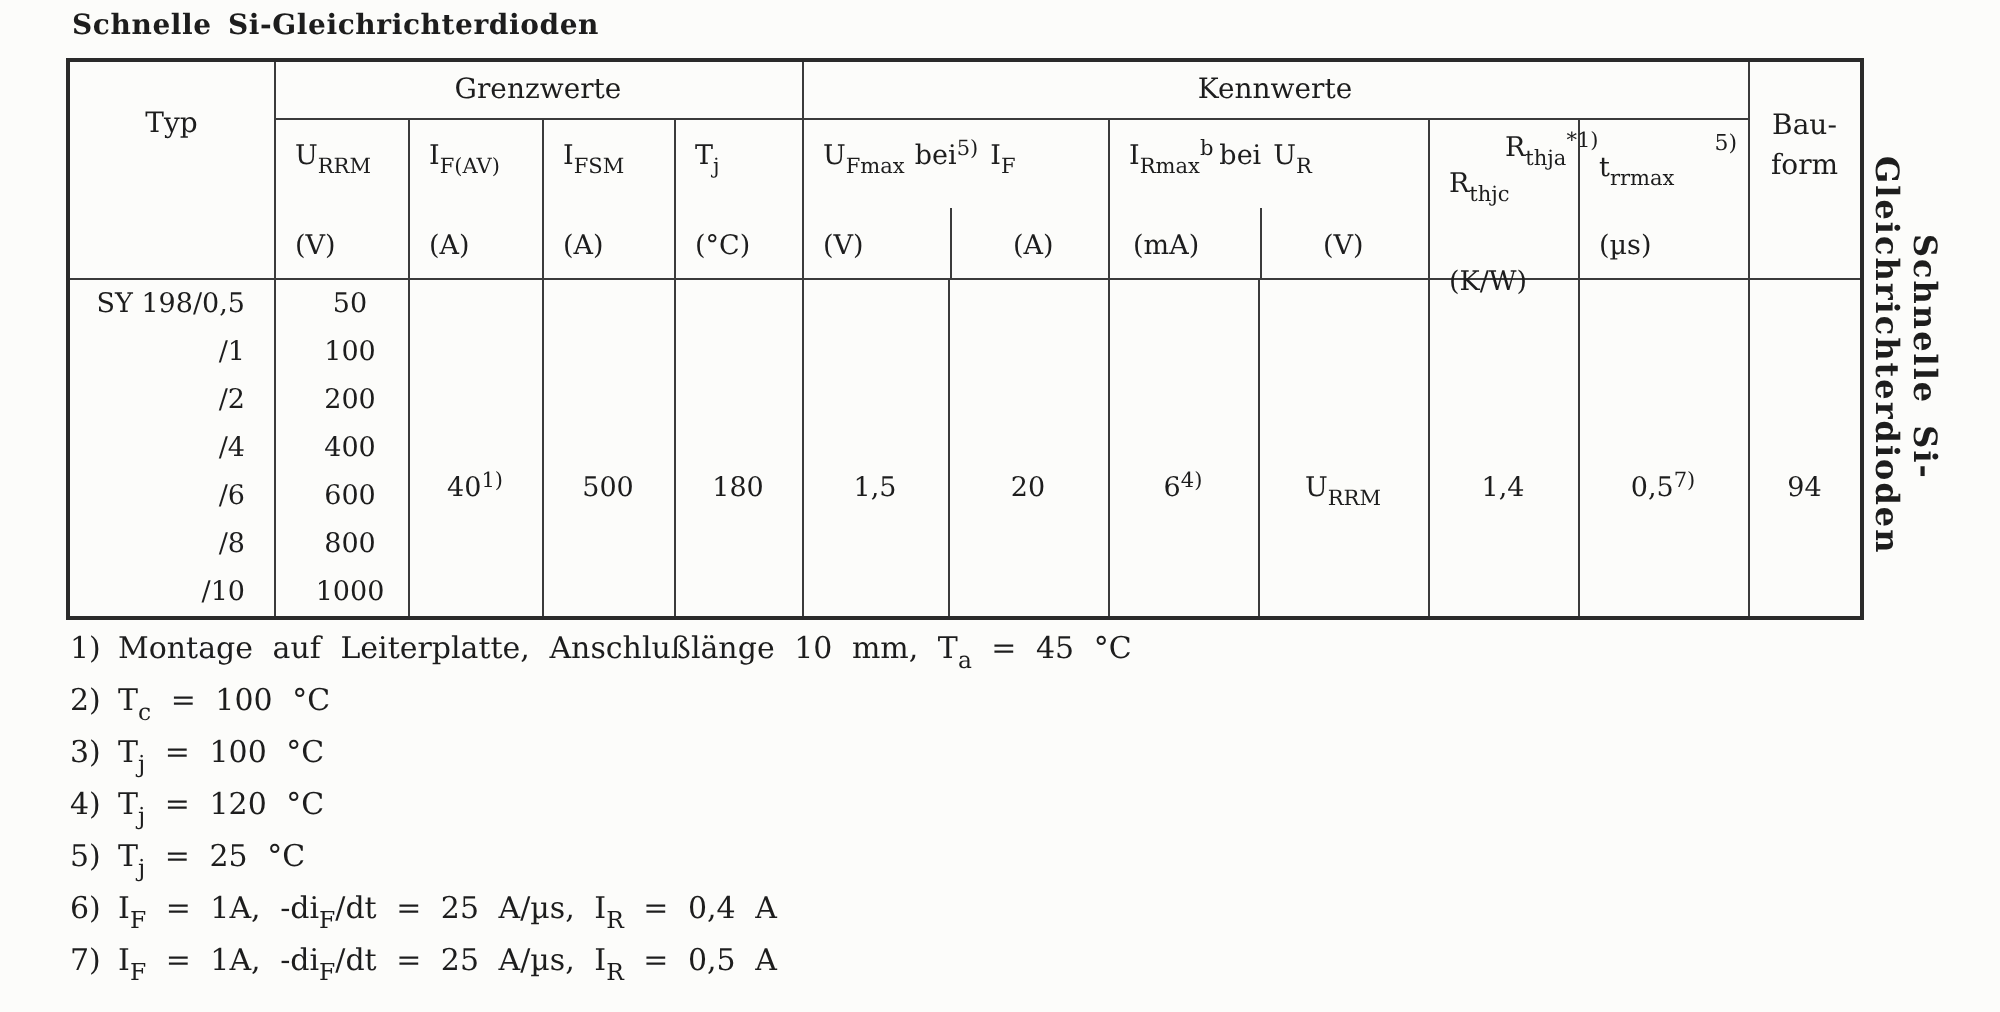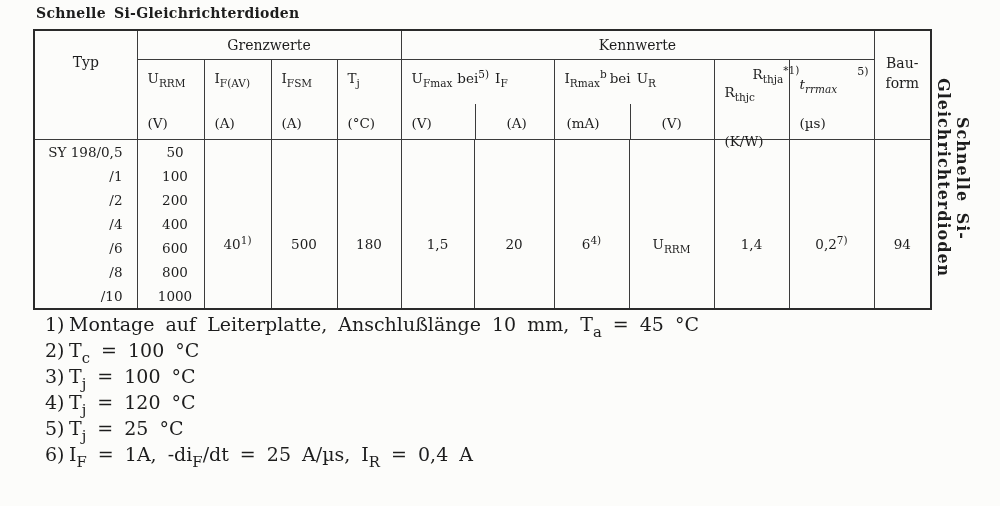--- a/index.html
+++ b/index.html
@@ -26,41 +26,41 @@
   th.typ-h div{padding-top:17px;text-align:center;}
   th.bau-h div{text-align:center;line-height:20px;}
   th.bau-h .bau-wrap{padding-top:22px;}
   .h2{height:79px;display:flex;flex-direction:column;position:relative;text-align:left;}
   .h2 .sym{padding:10px 0 0 10px;line-height:17px;white-space:nowrap;}
   .h2 .unit{margin-top:auto;padding:0 0 8px 10px;}
   .h2.rth .sym{padding-top:6px;margin-left:28px;}
   .h2.rth .sym2l{padding:1px 0 0 10px;line-height:17px;}
   .h2.rth .unit{padding-bottom:6px;margin-top:32px;}
   .h2.trr .trr-sup{position:absolute;top:5px;right:5px;font-size:11px;}
-  .h2.trr .sym{padding-top:16px;font-style:italic;}
+  .h2.trr .sym{padding-top:16px;}
   .units{display:flex;margin-top:auto;padding-bottom:8px;}
   .units .u1{padding-left:10px;}
   .uf .units .u1{width:63px;}
   .uf .units .u2{padding-left:32px;}
   .ir .units .u1{width:63px;padding-left:12px;}
   .ir .units .u2{padding-left:32px;}
   .vdiv{position:absolute;top:44px;bottom:0;width:1px;background:#3b3b3b;}
   .uf .vdiv{left:73px;}
   .ir .vdiv{left:75px;}
   .h-mid{margin-left:5px;}
   .h-mid2{margin-left:3px;}
   .h-sym2{margin-left:6px;}
   tbody td{height:168px;border-top:2px solid #2a2a2a;}
   td.typ-col div{text-align:right;padding-right:14px;line-height:24px;white-space:nowrap;}
   td.urrm-col div{text-align:center;padding-left:9px;line-height:24px;}
   td.val .v{text-align:center;padding-top:96px;white-space:nowrap;}
   sub{font-size:78%;vertical-align:-0.42em;line-height:0;}
   sup{font-size:78%;vertical-align:0.45em;line-height:0;}
   
-  .footnotes{position:absolute;left:45px;top:311px;font-size:19px;word-spacing:5px;}
+  .footnotes{position:absolute;left:35px;top:311px;font-size:15px;word-spacing:5px;}
   .fn{line-height:26px;white-space:nowrap;}
   .fn-num{display:inline-block;width:24px;}
   
   .side-title{
     position:absolute;left:936px;top:28px;height:300px;width:36px;
     writing-mode:vertical-rl;
     font-size:16px;font-weight:bold;letter-spacing:1px;word-spacing:4px;
     text-align:center;
   }
 </style>
@@ -197,31 +197,32 @@
       <td class="val">
           <div class="v"><span>6</span><sup>4)</sup></div>
         </td>
       <td class="val">
           <div class="v"><span>U</span><sub>RRM</sub></div>
         </td>
       <td class="val">
           <div class="v">1,4</div>
         </td>
       <td class="val">
-          <div class="v"><span>0,2</span><sup>7)</sup></div>
+          <div class="v"><span>0,5</span><sup>7)</sup></div>
         </td>
       <td class="val">
           <div class="v">94</div>
         </td>
     </tr>
   </tbody>
 </table>
 
 <div class="footnotes">
   <div class="fn"><span class="fn-num">1)</span><span>Montage auf Leiterplatte, Anschlußlänge 10 mm, T</span><sub>a</sub><span> = 45 °C</span></div>
   <div class="fn"><span class="fn-num">2)</span><span>T</span><sub>c</sub><span> = 100 °C</span></div>
   <div class="fn"><span class="fn-num">3)</span><span>T</span><sub>j</sub><span> = 100 °C</span></div>
   <div class="fn"><span class="fn-num">4)</span><span>T</span><sub>j</sub><span> = 120 °C</span></div>
   <div class="fn"><span class="fn-num">5)</span><span>T</span><sub>j</sub><span> = 25 °C</span></div>
   <div class="fn"><span class="fn-num">6)</span><span>I</span><sub>F</sub><span> = 1A, -di</span><sub>F</sub><span>/dt = 25 A/µs, I</span><sub>R</sub><span> = 0,4 A</span></div>
+  <div class="fn"><span class="fn-num">7)</span><span>I</span><sub>F</sub><span> = 1A, -di</span><sub>F</sub><span>/dt = 25 A/µs, I</span><sub>R</sub><span> = 0,5 A</span></div>
 </div>
 
 <div class="side-title">Schnelle Si-Gleichrichterdioden</div>
 
 </body></html>

